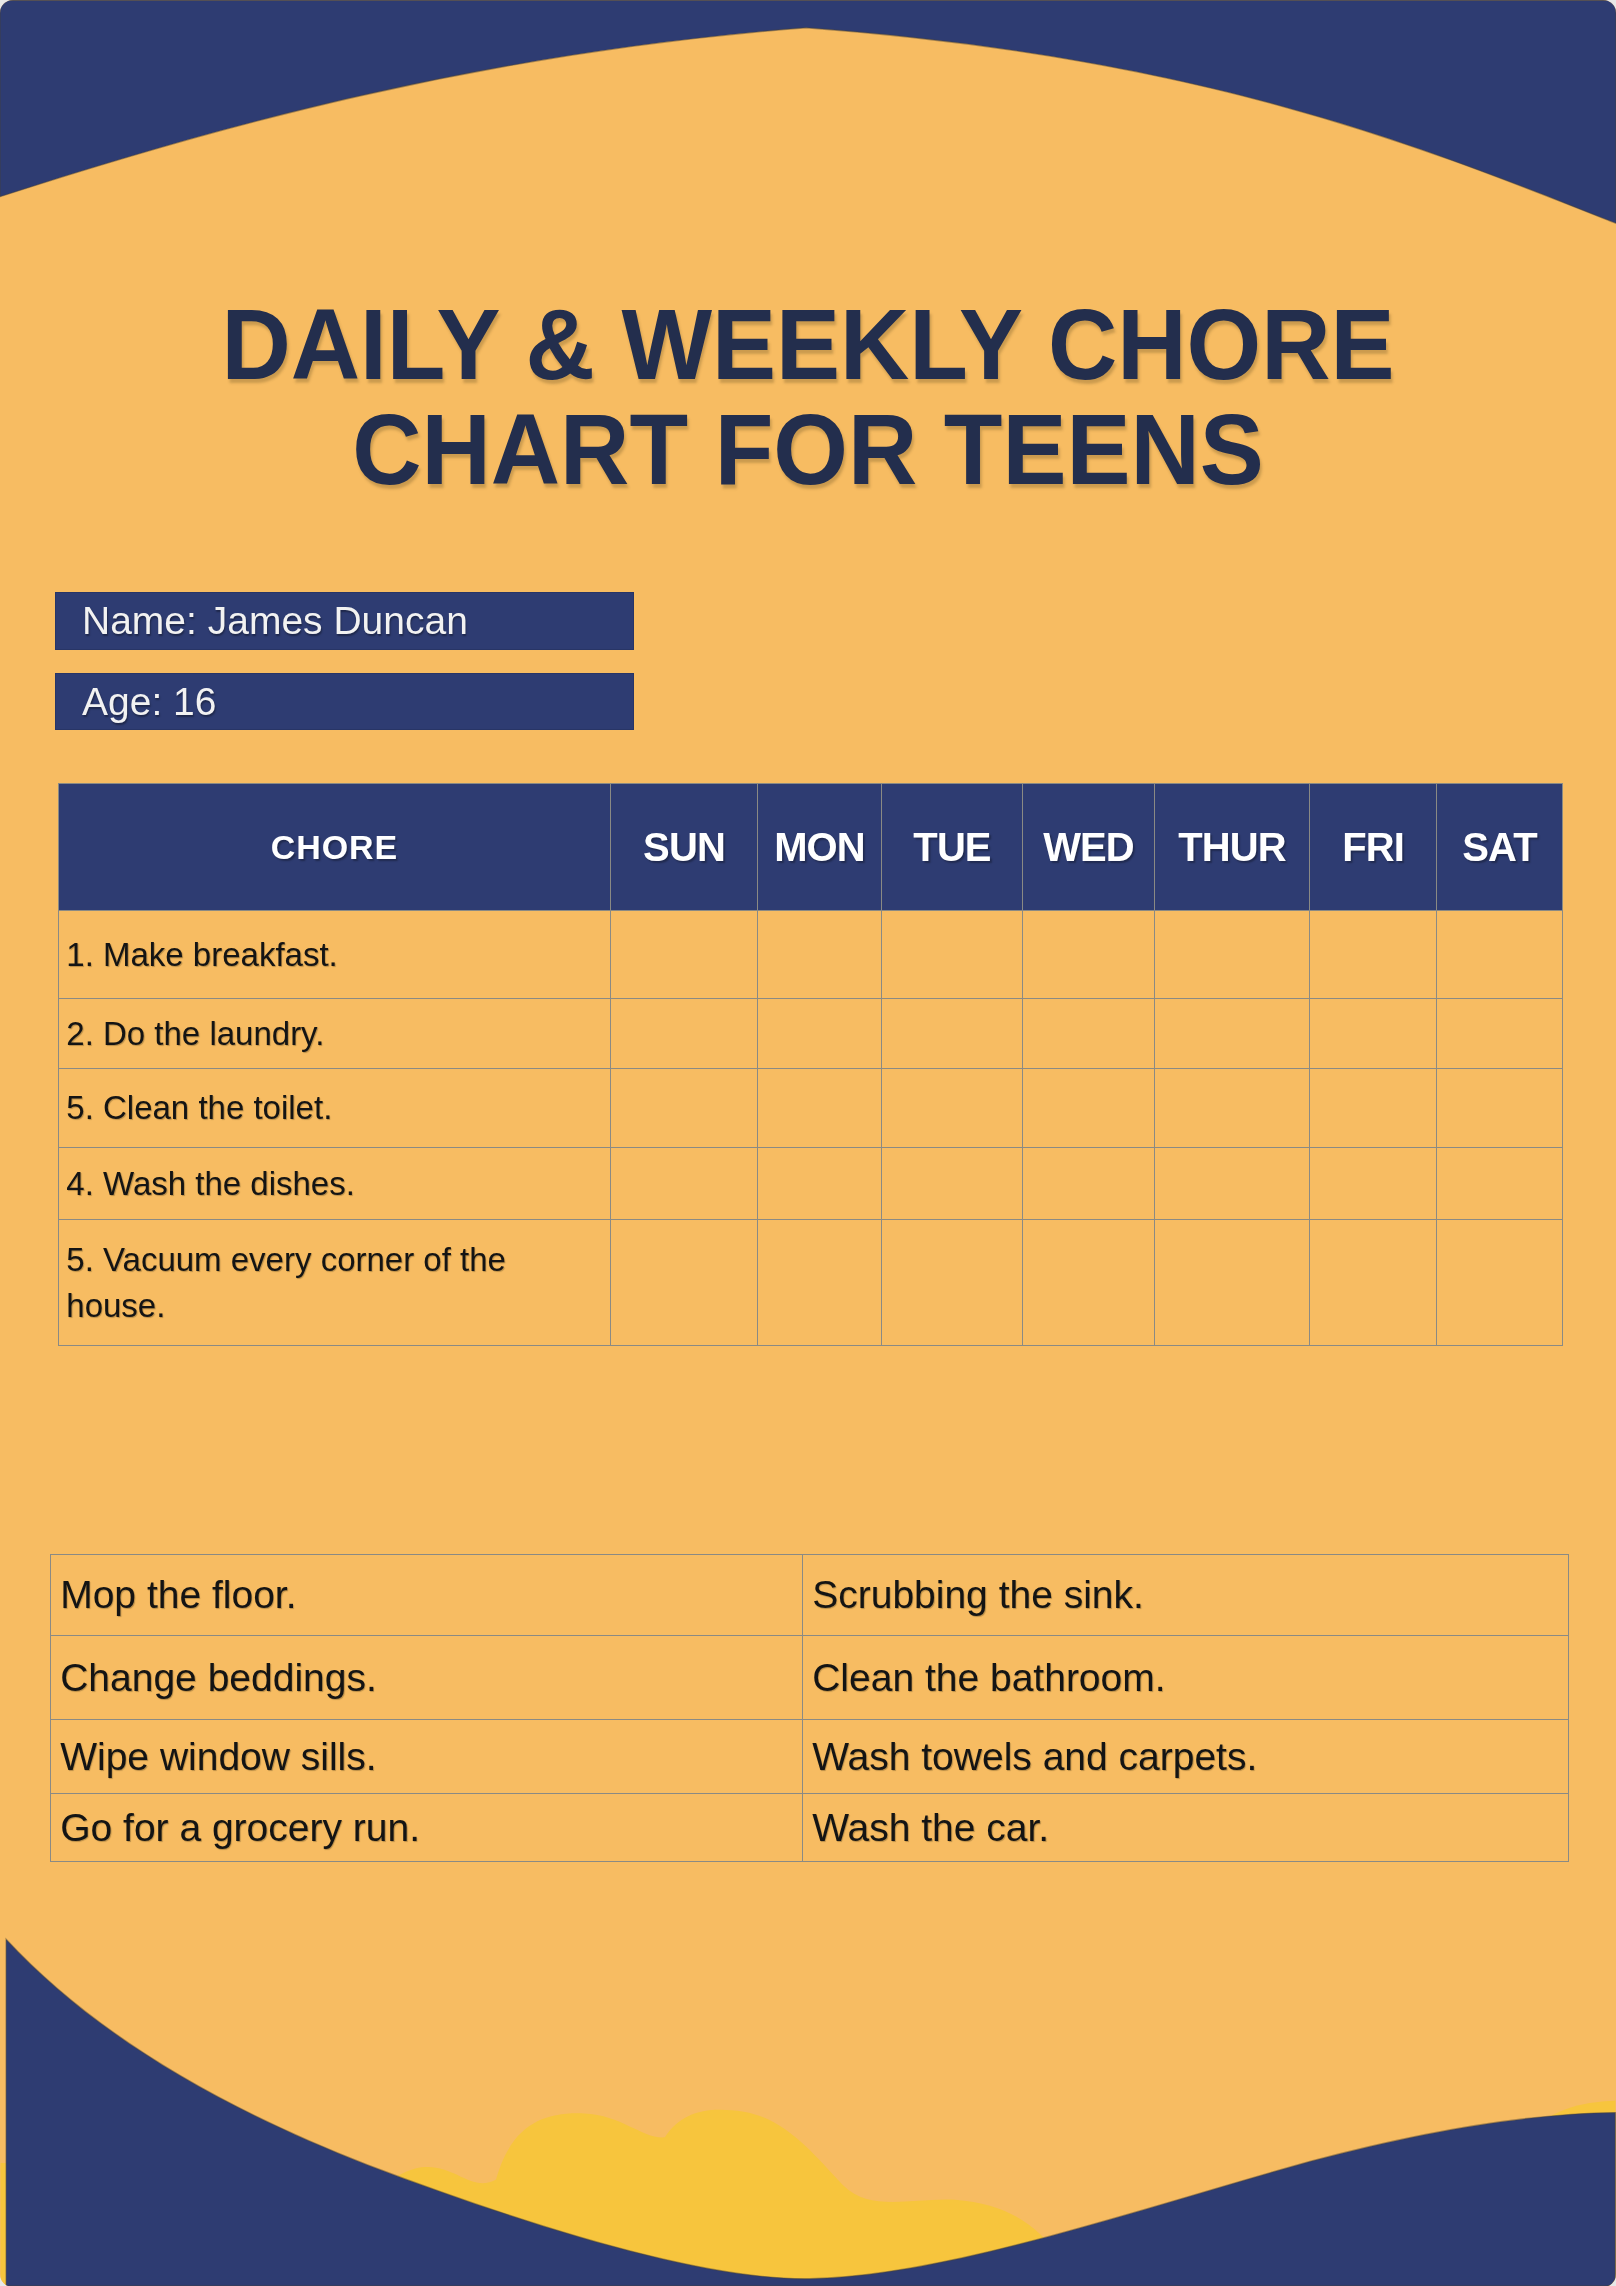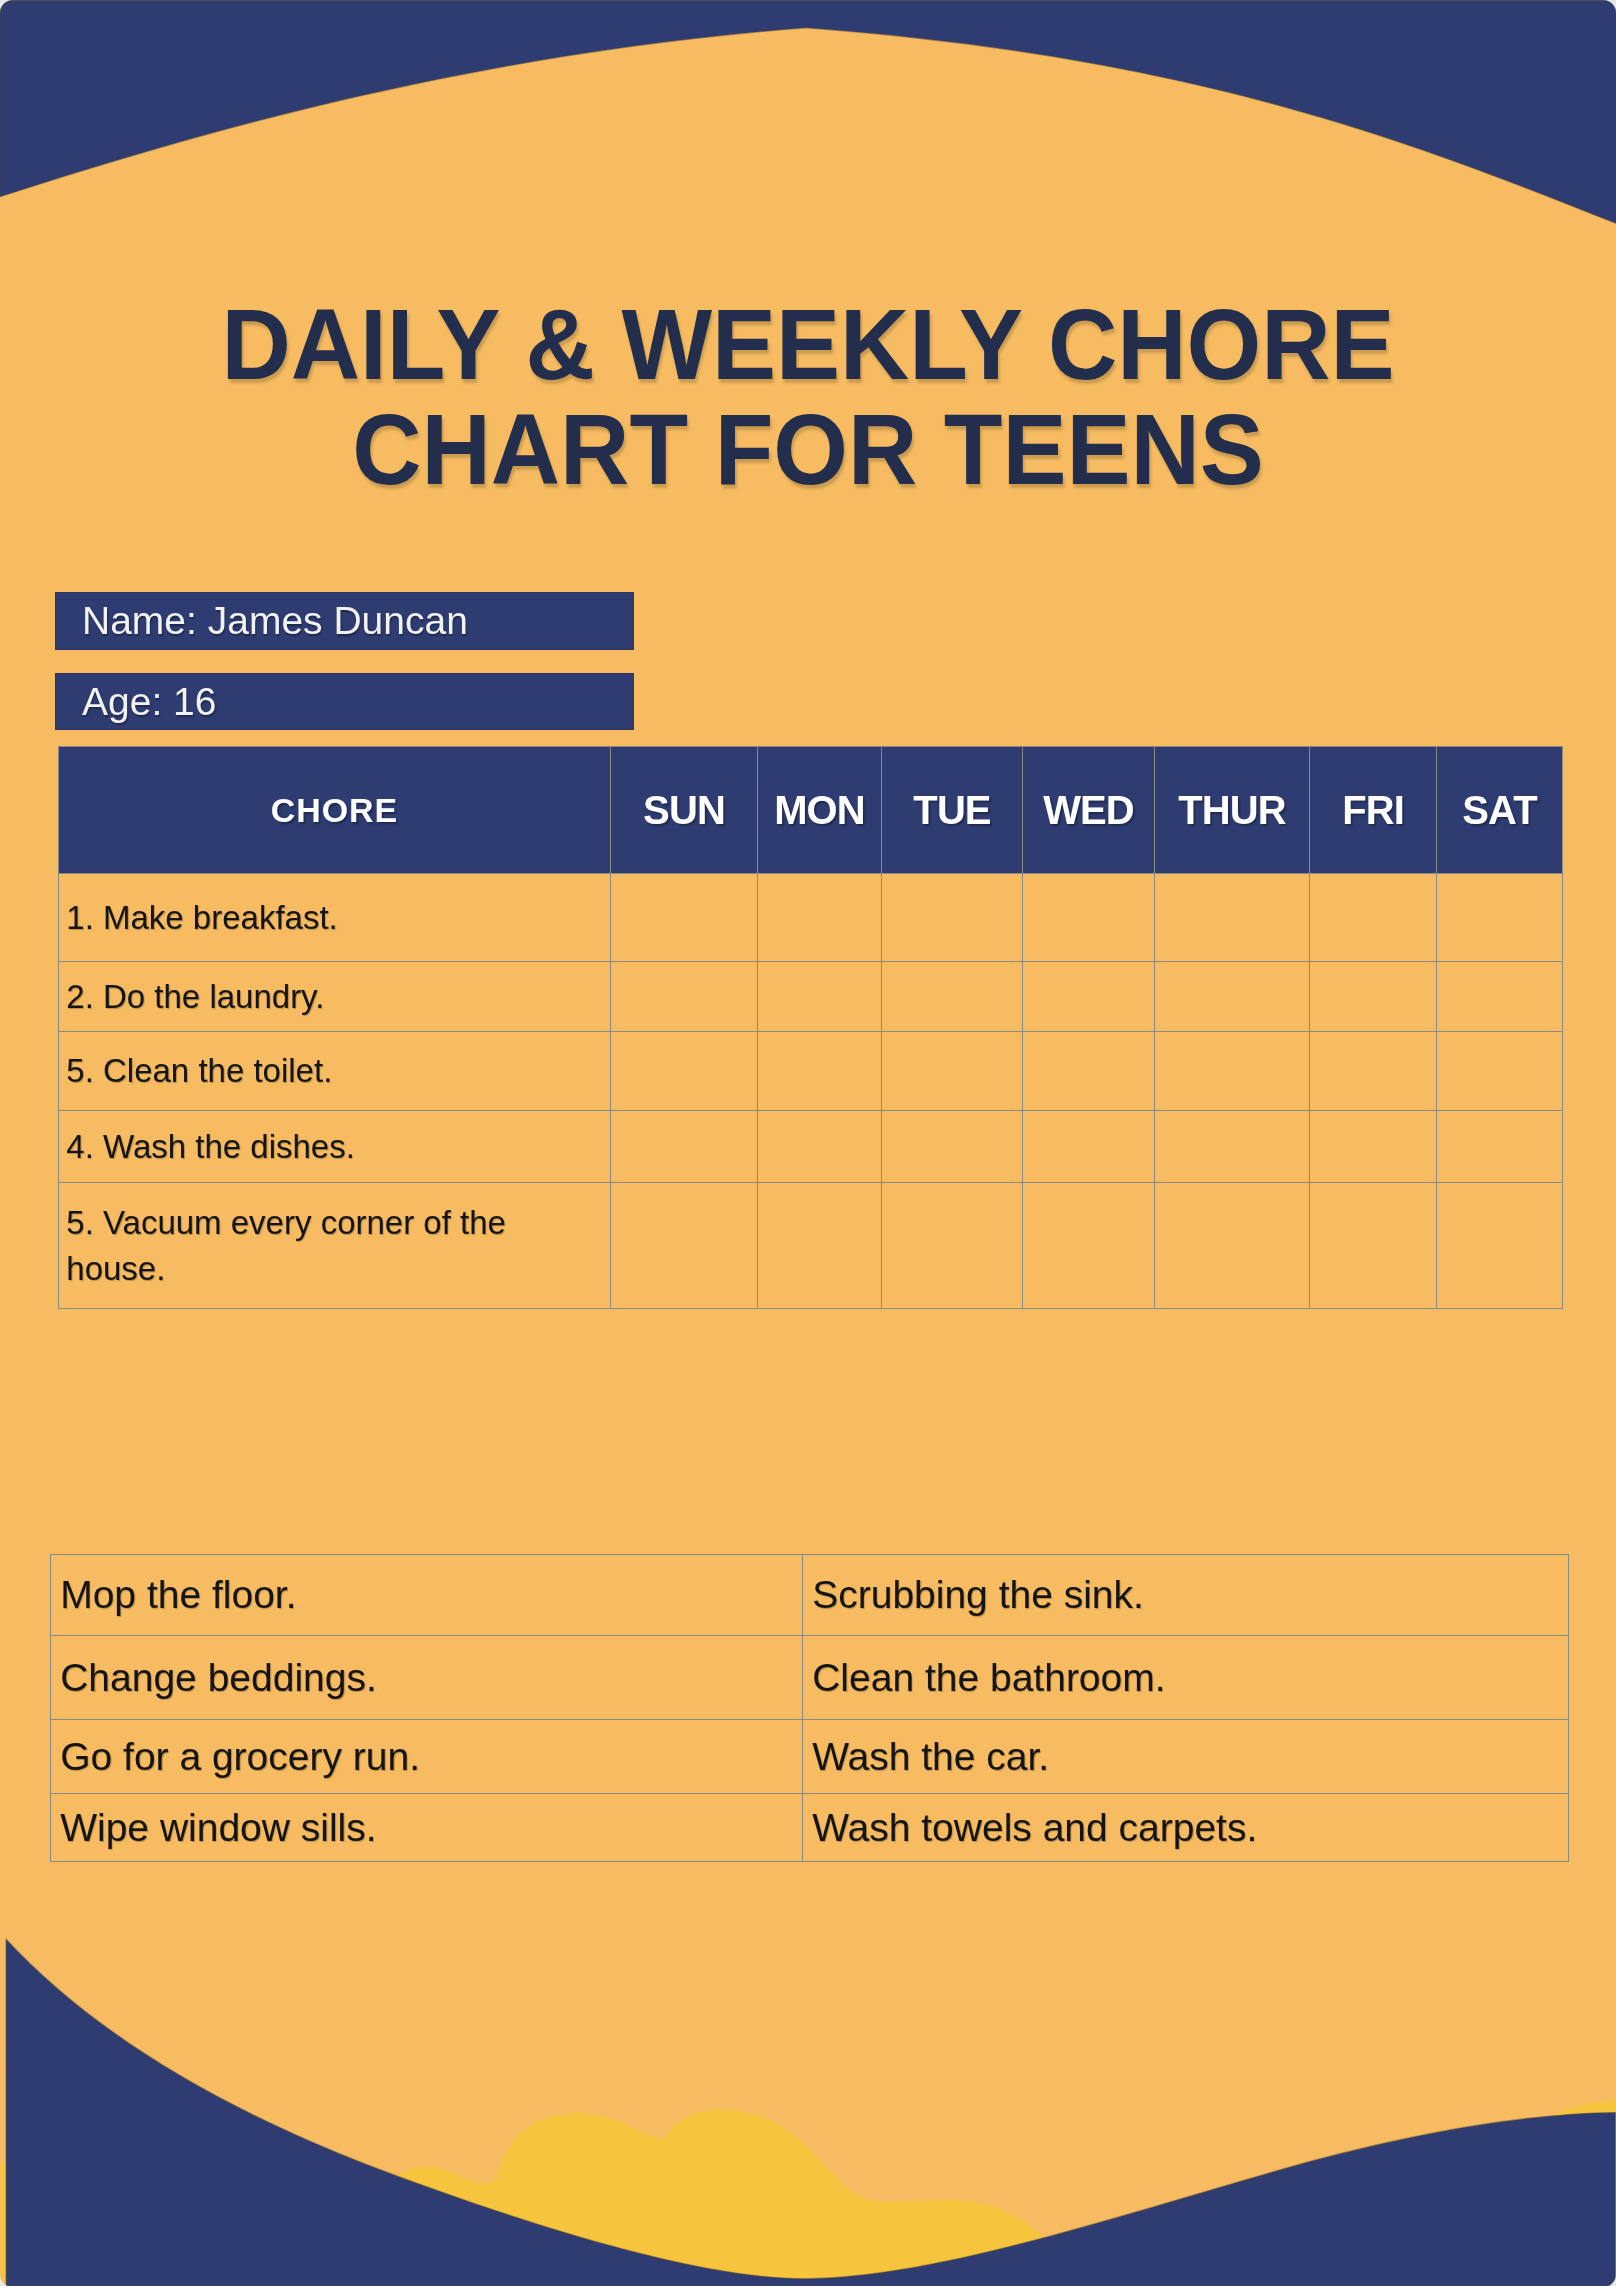--- a/index.html
+++ b/index.html
@@ -33,21 +33,21 @@
     color:#F2F2F2;font-size:39px;
     display:flex;align-items:center;
     padding-left:26px;
     text-shadow:0.9px 1.8px 1.8px rgba(0,0,0,0.35);
   }
   .id-bar.name{top:592px;height:58px;}
   .id-bar.age{top:673px;height:57px;}
 
   table{border-collapse:collapse;}
   table.daily{
-    position:absolute;left:58px;top:746px;width:1503px;
+    position:absolute;left:58px;top:783px;width:1503px;
     table-layout:fixed;
   }
   table.daily th, table.daily td{
     border:1.8px solid #8A8A84;
     box-sizing:border-box;
     overflow:hidden;
   }
   table.daily th{
     background:#2E3C72;color:#FFFFFF;
     text-shadow:1.8px 1.8px 1.8px rgba(0,0,0,0.3);
@@ -215,24 +215,24 @@
     <tbody>
         <tr>
       <td>Mop the floor.</td>
       <td>Scrubbing the sink.</td>
     </tr>
     <tr>
       <td>Change beddings.</td>
       <td>Clean the bathroom.</td>
     </tr>
     <tr>
+      <td>Wipe window sills.</td>
+      <td>Wash towels and carpets.</td>
+    </tr>
+    <tr>
       <td>Go for a grocery run.</td>
       <td>Wash the car.</td>
     </tr>
-    <tr>
-      <td>Wipe window sills.</td>
-      <td>Wash towels and carpets.</td>
-    </tr>
   </tbody>
     </table>
 
 </div>
 
 
 </body></html>

